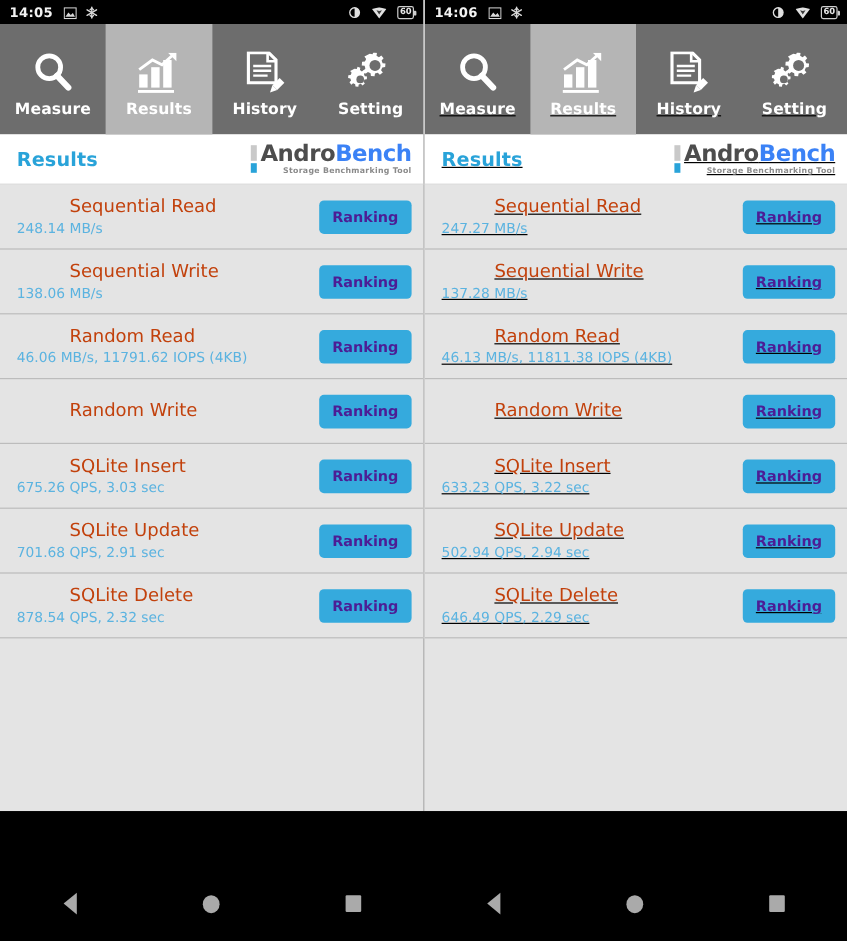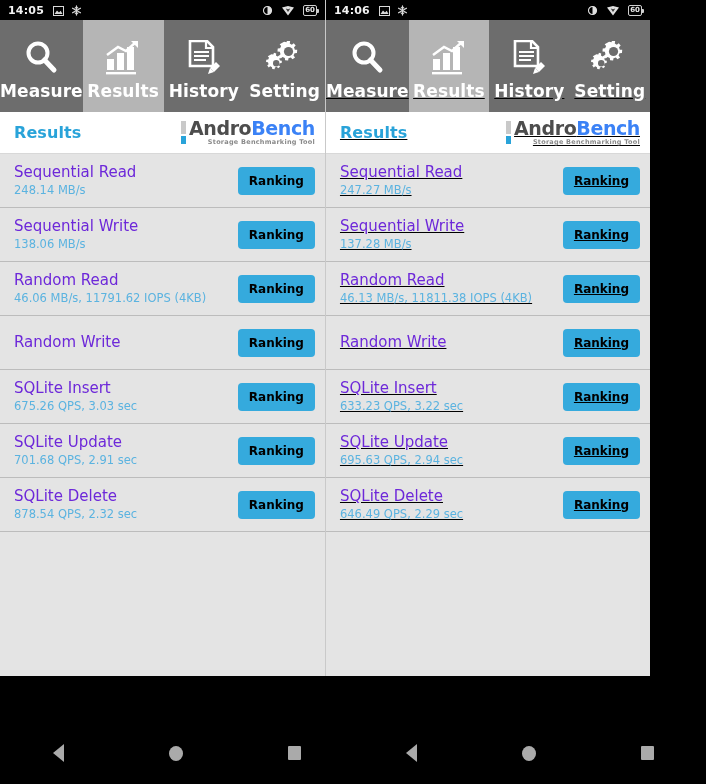--- a/index.html
+++ b/index.html
@@ -3,21 +3,21 @@
 <meta charset="utf-8">
 <style>
   html,body{margin:0;padding:0;}
   body{
     width:706px;height:784px;overflow:hidden;
     background:#000;
     font-family:"DejaVu Sans","Liberation Sans",sans-serif;
     -webkit-font-smoothing:antialiased;
   }
   .screen{position:relative;width:706px;height:784px;background:#000;}
-  .panes{position:absolute;left:0;top:0;width:650px;height:676px;display:flex;}
+  .panes{position:absolute;left:0;top:0;width:706px;height:676px;display:flex;}
   .pane{width:353px;height:676px;position:relative;background:#e4e4e4;overflow:hidden;}
   .pane.right{border-left:1px solid #c9c9c9;width:352px;text-decoration:underline;}
 
   
   .statusbar{height:20px;background:#000;color:#fff;display:flex;align-items:center;
     padding:0 8px;box-sizing:border-box;}
   .sb-time{font-size:11px;font-weight:600;letter-spacing:.2px;color:#f2f2f2;}
   .sb-left-icons{display:flex;align-items:center;gap:7px;margin-left:9px;}
   .sb-spacer{flex:1;}
   .sb-right-icons{display:flex;align-items:center;gap:9px;}
@@ -26,21 +26,21 @@
     line-height:9px;color:#e8e8e8;font-weight:700;position:relative;}
   .sb-batt:after{content:"";position:absolute;right:-3px;top:3px;width:2px;height:4px;
     background:#cfcfcf;border-radius:0 1px 1px 0;}
 
   
   .tabbar{height:92px;display:flex;background:#6d6d6d;}
   .tab{flex:1;display:flex;flex-direction:column;align-items:center;justify-content:center;
     color:#fff;cursor:pointer;}
   .tab.active{background:#b5b5b5;}
   .tab-ico{height:44px;display:flex;align-items:flex-end;justify-content:center;}
-  .tab-label{font-size:17px;font-weight:700;margin-top:6px;letter-spacing:.1px;}
+  .tab-label{font-size:13px;font-weight:700;margin-top:6px;letter-spacing:.1px;}
 
   
   .apphdr{height:42px;background:#fff;display:flex;align-items:center;
     justify-content:space-between;padding:0 10px 0 14px;box-sizing:border-box;
     border-bottom:1px solid #d8d8d8;}
   .apphdr-title{color:#29a3d9;font-size:16px;font-weight:700;letter-spacing:.1px;}
   .logo{display:flex;align-items:center;}
   .logo-bars{display:flex;flex-direction:column;justify-content:center;gap:2px;margin-right:3px;}
   .logo-bar-top{width:5px;height:13px;background:#c9c9c9;}
   .logo-bar-bot{width:5px;height:8px;background:#29a3d9;}
@@ -49,23 +49,23 @@
   .logo-andro{color:#4d4d4d;}
   .logo-bench{color:#3b82f6;}
   .logo-sub{font-size:6.5px;color:#8a8a8a;letter-spacing:.25px;text-align:right;
     margin-top:1px;font-weight:600;}
 
   
   .rows{background:#e4e4e4;}
   .row{height:54px;border-bottom:1px solid #bcbcbc;display:flex;align-items:center;
     justify-content:space-between;padding:0 10px 0 14px;box-sizing:border-box;}
   .row-texts{display:flex;flex-direction:column;justify-content:center;}
-  .row-title{font-size:15px;color:#6d28d9;font-weight:400;line-height:1.15;}
+  .row-title{font-size:15px;color:#c2410c;font-weight:400;line-height:1.15;margin-left:44px;}
   .row-value{font-size:11.5px;color:#5bb3e0;margin-top:3px;line-height:1.1;}
-  .rank-btn{background:#35aadd;color:#000000;font-size:12px;font-weight:700;
+  .rank-btn{background:#35aadd;color:#4c1d95;font-size:12px;font-weight:700;
     border:none;border-radius:4px;padding:7px 11px;cursor:pointer;
     font-family:"DejaVu Sans","Liberation Sans",sans-serif;}
 
   
   .navbar{position:absolute;left:0;top:676px;width:706px;height:108px;background:#000;
     display:flex;}
   .navhalf{width:353px;height:108px;display:flex;align-items:center;
     justify-content:space-around;padding-top:46px;box-sizing:border-box;}
   .nav-btn{width:40px;height:28px;display:flex;align-items:center;justify-content:center;
     cursor:pointer;}
@@ -392,21 +392,21 @@
           <div class="row">
             <span class="row-texts">
         <span class="row-title">SQLite Insert</span>
         <span class="row-value">633.23 QPS, 3.22 sec</span>
       </span>
       <button class="rank-btn">Ranking</button>
           </div>
           <div class="row">
             <span class="row-texts">
         <span class="row-title">SQLite Update</span>
-        <span class="row-value">695.63 QPS, 2.94 sec</span>
+        <span class="row-value">502.94 QPS, 2.94 sec</span>
       </span>
       <button class="rank-btn">Ranking</button>
           </div>
           <div class="row">
             <span class="row-texts">
         <span class="row-title">SQLite Delete</span>
         <span class="row-value">646.49 QPS, 2.29 sec</span>
       </span>
       <button class="rank-btn">Ranking</button>
           </div>

